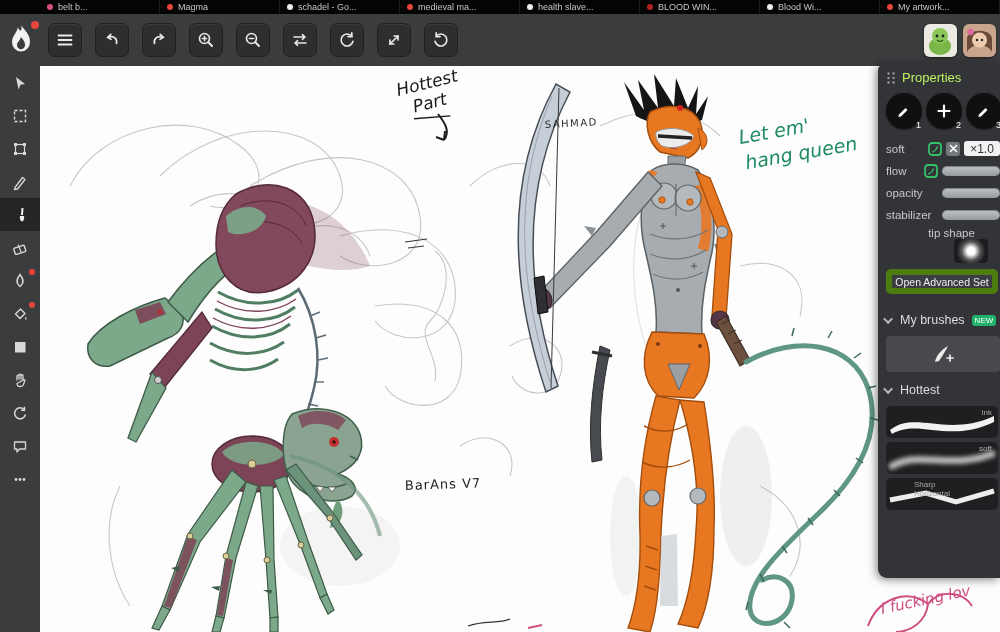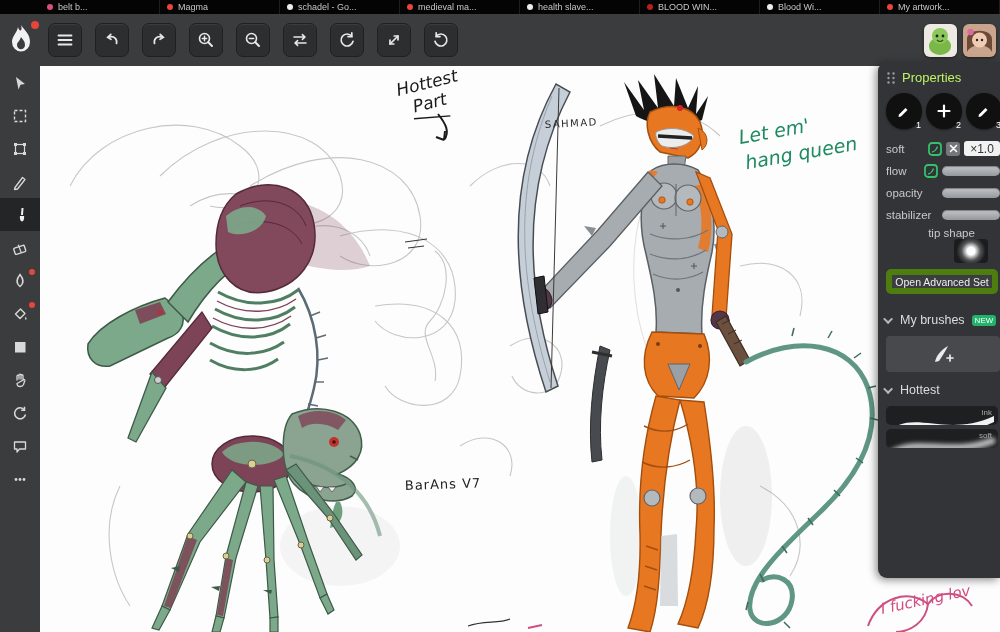--- a/index.html
+++ b/index.html
@@ -49,21 +49,21 @@
   .valbox { width:36px; height:15px; border-radius:3px; background:#f2f2f2; color:#333; font-size:12px; display:flex; align-items:center; justify-content:center; cursor:pointer; flex:none; }
   .slider { width:58px; height:10px; border-radius:5px; background:linear-gradient(#c3c6c9,#94979c); box-shadow:inset 0 1px 1px rgba(0,0,0,.35); cursor:pointer; flex:none; }
   .tiprow { display:flex; align-items:center; height:36px; margin:2px 0 6px 17px;flex-direction:column; }
   .tipbox { margin-left:auto; margin-right:12px; width:34px; height:32px; border-radius:4px; background:#1b1c1e radial-gradient(circle at 50% 50%, #ffffff 0%, #ffffff 18%, rgba(255,255,255,.25) 45%, rgba(255,255,255,0) 70%); cursor:pointer; }
   .advbtn { width:112px; height:25px; margin:4px 0 14px 0; border-radius:5px; border:6px solid #4d7c0f; background:#3b3d41; color:#eee; font-size:10.5px; display:flex; align-items:center; justify-content:center; white-space:nowrap; overflow:hidden; cursor:pointer; }
   .secrow { display:flex; align-items:center; gap:7px; height:24px; cursor:pointer; }
   .sectitle { font-size:12.5px; color:#dcdcdc; white-space:nowrap; }
   .chev { width:7px; height:7px; border-left:2px solid #b9b9b9; border-bottom:2px solid #b9b9b9; transform:rotate(-45deg) translateY(-2px); flex:none; }
   .badge { background:#21b26b; color:#fff; font-size:8px; padding:1px 3px; border-radius:3px; flex:none; }
   .selrow { width:114px; height:36px; margin:4px 0 6px 0; background:#47494d; border-radius:4px; display:flex; align-items:center; justify-content:center; cursor:pointer; }
-  .bprev { position:relative; width:112px; height:19px; margin:4px 0; background:#1e1f21; border-radius:5px; cursor:pointer; overflow:hidden; }
+  .bprev { position:relative; width:112px; height:32px; margin:4px 0; background:#1e1f21; border-radius:5px; cursor:pointer; overflow:hidden; }
   .bprev .bname { position:absolute; top:2px; right:6px; font-size:8px; color:#a9a9a9; }
   .bprev .bname.center { right:auto; left:50%; transform:translateX(-50%); }
 </style>
 </head>
 <body>
 
 <div class="screen">
 
   <div class="tabbar">
     <div class="tab">
@@ -635,15 +635,21 @@
         </svg>
       <span class="bname">ink</span>
     </div>
     <div class="bprev">
       <svg width="112" height="32" viewBox="0 0 112 32">
           <path d="M6,24 C34,8 62,28 106,12" fill="none" stroke="#b9b9b9" stroke-width="7" stroke-linecap="round" style="filter:blur(2.2px);"></path>
         </svg>
       <span class="bname">soft</span>
     </div>
 
+    <div class="bprev">
+      <svg width="112" height="32" viewBox="0 0 112 32">
+          <path d="M4,22 L40,15 L70,24 L108,13" fill="none" stroke="#ededed" stroke-width="5"></path>
+        </svg>
+      <span class="bname center">Sharp Horizontal</span>
+    </div>
   </div>
 
 </div>
 
 </body></html>

